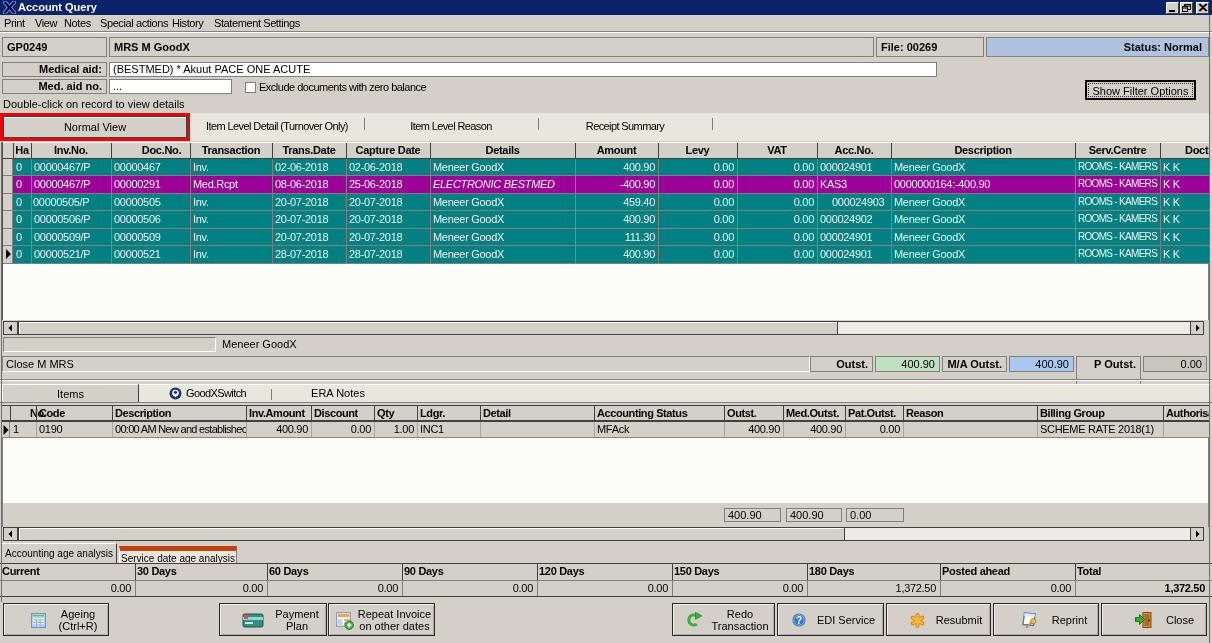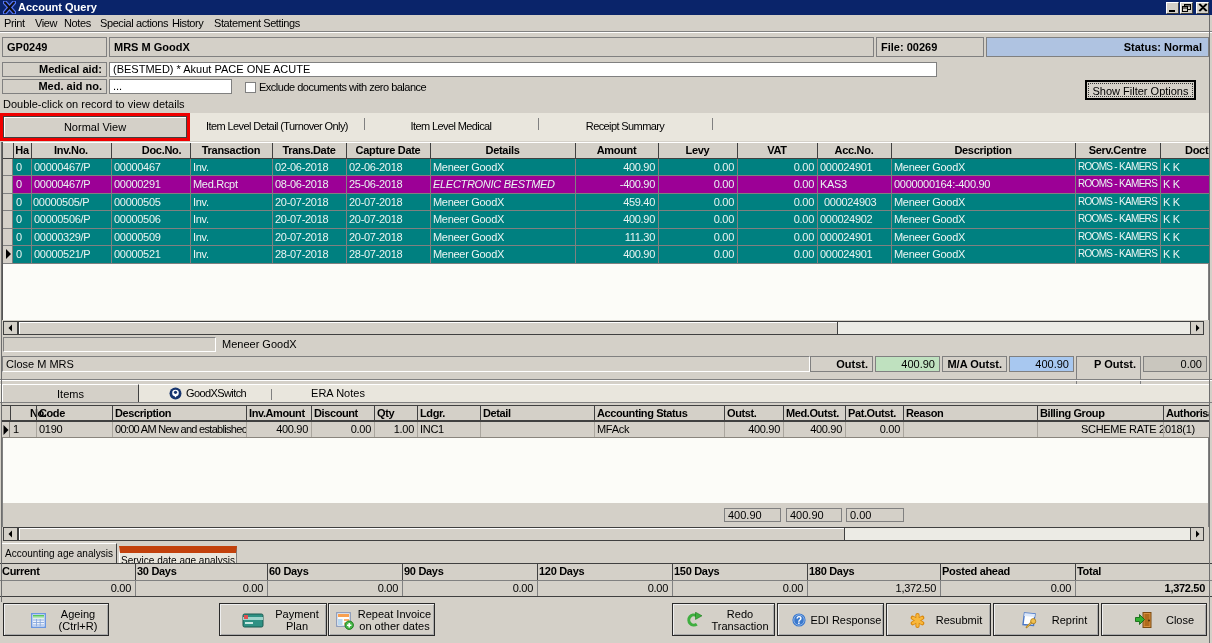--- a/index.html
+++ b/index.html
@@ -58,21 +58,21 @@
 <div class="" style="left:259px;top:81px;width:260px;height:13px;line-height:13px;letter-spacing:-0.5px;">Exclude documents with zero balance</div>
 <div class="" style="left:1085px;top:80px;width:111px;height:20px;border:2px solid #000;background:#d4d0c8;">
     <div style="left:1px;top:1px;right:1px;bottom:1px;border:1px dotted #333;text-align:center;line-height:14px;">Show Filter Options</div>
   </div>
 <div class="" style="left:3px;top:98px;width:300px;height:12px;line-height:12px;">Double-click on record to view details</div>
 <div class="" style="left:0px;top:113px;width:1209px;height:28px;background:#e9e6dd;"></div>
 <div class="" style="left:0px;top:113px;width:190px;height:28px;border:3px solid #f00000;background:#d4d0c8;">
     <div style="left:0;top:0;width:184px;height:22px;border:1px solid #404040;box-shadow:inset 1px 1px 0 #fff;background:#d4d0c8;text-align:center;line-height:21px;">Normal View</div>
   </div>
 <div class="" style="left:167px;top:117px;width:220px;height:20px;text-align:center;line-height:18px;letter-spacing:-0.6px;">Item Level Detail (Turnover Only)</div>
-<div class="" style="left:341px;top:117px;width:220px;height:20px;text-align:center;line-height:18px;letter-spacing:-0.6px;">Item Level Medical</div>
+<div class="" style="left:341px;top:117px;width:220px;height:20px;text-align:center;line-height:18px;letter-spacing:-0.6px;">Item Level Reason</div>
 <div class="" style="left:515px;top:117px;width:220px;height:20px;text-align:center;line-height:18px;letter-spacing:-0.6px;">Receipt Summary</div>
 <div class="" style="left:364px;top:118px;width:1px;height:12px;background:#808080;"></div>
 <div class="" style="left:538px;top:118px;width:1px;height:12px;background:#808080;"></div>
 <div class="" style="left:712px;top:118px;width:1px;height:12px;background:#808080;"></div>
 <div class="" style="left:2px;top:142px;width:1207px;height:178px;background:#fcfcf8;border-left:1px solid #555;border-right:1px solid #808080;"></div>
 <div class="" style="left:2px;top:320px;width:1207px;height:17px;background:#d4d0c8;"></div>
 <div class="" style="left:3px;top:142px;width:1206px;height:16.5px;background:#d4d0c8;border-top:1px solid #fff;border-bottom:1px solid #404040;"></div>
 <div class="cell ct b" style="left:3px;top:143px;width:10px;height:14px;line-height:14px;"></div>
 <div class="" style="left:13px;top:143px;width:1px;height:15px;background:#404040;"></div>
 <div class="cell ct b" style="left:13px;top:143px;width:18px;height:14px;line-height:14px;">Ha</div>
@@ -180,21 +180,21 @@
 <div class="cell " style="left:346px;top:193.5px;width:84px;height:16.5px;line-height:16px;color:#eaf4f2;padding-left:3px;">20-07-2018</div>
 <div class="" style="left:430px;top:193.5px;width:1px;height:16.5px;background:#808080;"></div>
 <div class="cell " style="left:430px;top:193.5px;width:145px;height:16.5px;line-height:16px;color:#eaf4f2;padding-left:3px;">Meneer GoodX</div>
 <div class="" style="left:575px;top:193.5px;width:1px;height:16.5px;background:#808080;"></div>
 <div class="cell rt" style="left:575px;top:193.5px;width:83px;height:16.5px;line-height:16px;color:#eaf4f2;padding-right:3px;">459.40</div>
 <div class="" style="left:658px;top:193.5px;width:1px;height:16.5px;background:#808080;"></div>
 <div class="cell rt" style="left:658px;top:193.5px;width:79px;height:16.5px;line-height:16px;color:#eaf4f2;padding-right:3px;">0.00</div>
 <div class="" style="left:737px;top:193.5px;width:1px;height:16.5px;background:#808080;"></div>
 <div class="cell rt" style="left:737px;top:193.5px;width:80px;height:16.5px;line-height:16px;color:#eaf4f2;padding-right:3px;">0.00</div>
 <div class="" style="left:817px;top:193.5px;width:1px;height:16.5px;background:#808080;"></div>
-<div class="cell " style="left:817px;top:193.5px;width:74px;height:16.5px;line-height:16px;color:#eaf4f2;padding-left:7px;">000024903</div>
+<div class="cell " style="left:817px;top:193.5px;width:74px;height:16.5px;line-height:16px;color:#eaf4f2;padding-left:15px;">000024903</div>
 <div class="" style="left:891px;top:193.5px;width:1px;height:16.5px;background:#808080;"></div>
 <div class="cell " style="left:891px;top:193.5px;width:184px;height:16.5px;line-height:16px;color:#eaf4f2;padding-left:3px;">Meneer GoodX</div>
 <div class="" style="left:1075px;top:193.5px;width:1px;height:16.5px;background:#808080;"></div>
 <div class="cell " style="left:1075px;top:193.5px;width:85px;height:16.5px;line-height:16px;color:#eaf4f2;padding-left:3px;font-size:10px;letter-spacing:-0.7px;">ROOMS - KAMERS</div>
 <div class="" style="left:1160px;top:193.5px;width:1px;height:16.5px;background:#808080;"></div>
 <div class="cell " style="left:1160px;top:193.5px;width:49px;height:16.5px;line-height:16px;color:#eaf4f2;padding-left:3px;">K K</div>
 <div class="" style="left:1209px;top:193.5px;width:1px;height:16.5px;background:#808080;"></div>
 <div class="" style="left:3px;top:210.0px;width:1206px;height:1px;background:#808080;"></div>
 <div class="" style="left:3px;top:211.0px;width:10px;height:16.5px;background:#d4d0c8;border-right:1px solid #808080;"></div>
 <div class="" style="left:13px;top:211.0px;width:1196px;height:16.5px;background:#008080;"></div>
@@ -224,21 +224,21 @@
 <div class="" style="left:1075px;top:211.0px;width:1px;height:16.5px;background:#808080;"></div>
 <div class="cell " style="left:1075px;top:211.0px;width:85px;height:16.5px;line-height:16px;color:#eaf4f2;padding-left:3px;font-size:10px;letter-spacing:-0.7px;">ROOMS - KAMERS</div>
 <div class="" style="left:1160px;top:211.0px;width:1px;height:16.5px;background:#808080;"></div>
 <div class="cell " style="left:1160px;top:211.0px;width:49px;height:16.5px;line-height:16px;color:#eaf4f2;padding-left:3px;">K K</div>
 <div class="" style="left:1209px;top:211.0px;width:1px;height:16.5px;background:#808080;"></div>
 <div class="" style="left:3px;top:227.5px;width:1206px;height:1px;background:#808080;"></div>
 <div class="" style="left:3px;top:228.5px;width:10px;height:16.5px;background:#d4d0c8;border-right:1px solid #808080;"></div>
 <div class="" style="left:13px;top:228.5px;width:1196px;height:16.5px;background:#008080;"></div>
 <div class="cell " style="left:13px;top:228.5px;width:18px;height:16.5px;line-height:16px;color:#eaf4f2;padding-left:3px;">0</div>
 <div class="" style="left:31px;top:228.5px;width:1px;height:16.5px;background:#808080;"></div>
-<div class="cell " style="left:31px;top:228.5px;width:80px;height:16.5px;line-height:16px;color:#eaf4f2;padding-left:3px;">00000329/P</div>
+<div class="cell " style="left:31px;top:228.5px;width:80px;height:16.5px;line-height:16px;color:#eaf4f2;padding-left:3px;">00000509/P</div>
 <div class="" style="left:111px;top:228.5px;width:1px;height:16.5px;background:#808080;"></div>
 <div class="cell " style="left:111px;top:228.5px;width:79px;height:16.5px;line-height:16px;color:#eaf4f2;padding-left:3px;">00000509</div>
 <div class="" style="left:190px;top:228.5px;width:1px;height:16.5px;background:#808080;"></div>
 <div class="cell " style="left:190px;top:228.5px;width:82px;height:16.5px;line-height:16px;color:#eaf4f2;padding-left:3px;">Inv.</div>
 <div class="" style="left:272px;top:228.5px;width:1px;height:16.5px;background:#808080;"></div>
 <div class="cell " style="left:272px;top:228.5px;width:74px;height:16.5px;line-height:16px;color:#eaf4f2;padding-left:3px;">20-07-2018</div>
 <div class="" style="left:346px;top:228.5px;width:1px;height:16.5px;background:#808080;"></div>
 <div class="cell " style="left:346px;top:228.5px;width:84px;height:16.5px;line-height:16px;color:#eaf4f2;padding-left:3px;">20-07-2018</div>
 <div class="" style="left:430px;top:228.5px;width:1px;height:16.5px;background:#808080;"></div>
 <div class="cell " style="left:430px;top:228.5px;width:145px;height:16.5px;line-height:16px;color:#eaf4f2;padding-left:3px;">Meneer GoodX</div>
@@ -386,21 +386,21 @@
 <div class="cell " style="left:594px;top:422px;width:130px;height:16px;line-height:15px;padding-left:3px;">MFAck</div>
 <div class="" style="left:724px;top:422px;width:1px;height:16px;background:#aaa69e;"></div>
 <div class="cell rt" style="left:724px;top:422px;width:59px;height:16px;line-height:15px;padding-right:3px;">400.90</div>
 <div class="" style="left:783px;top:422px;width:1px;height:16px;background:#aaa69e;"></div>
 <div class="cell rt" style="left:783px;top:422px;width:62px;height:16px;line-height:15px;padding-right:3px;">400.90</div>
 <div class="" style="left:845px;top:422px;width:1px;height:16px;background:#aaa69e;"></div>
 <div class="cell rt" style="left:845px;top:422px;width:58px;height:16px;line-height:15px;padding-right:3px;">0.00</div>
 <div class="" style="left:903px;top:422px;width:1px;height:16px;background:#aaa69e;"></div>
 <div class="cell " style="left:903px;top:422px;width:134px;height:16px;line-height:15px;padding-left:3px;"></div>
 <div class="" style="left:1037px;top:422px;width:1px;height:16px;background:#aaa69e;"></div>
-<div class="cell " style="left:1037px;top:422px;width:126px;height:32px;line-height:15px;padding-left:3px;margin-left:41px;">SCHEME RATE 2018(1)</div>
+<div class="cell " style="left:1037px;top:422px;width:126px;height:32px;line-height:15px;padding-left:3px;">SCHEME RATE 2018(1)</div>
 <div class="" style="left:1163px;top:422px;width:1px;height:16px;background:#aaa69e;"></div>
 <div class="cell " style="left:1163px;top:422px;width:46px;height:16px;line-height:15px;padding-left:3px;"></div>
 <div class="" style="left:1209px;top:422px;width:1px;height:16px;background:#aaa69e;"></div>
 <div class="" style="left:2px;top:437px;width:1207px;height:1px;background:#8a867e;"></div>
 <div class="" style="left:2px;top:503px;width:1207px;height:24px;background:#d4d0c8;border-left:1px solid #808080;border-right:1px solid #808080;"></div>
 <div class="flat" style="left:724px;top:508px;width:57px;height:14px;line-height:12px;padding-left:3px;">400.90</div>
 <div class="flat" style="left:786px;top:508px;width:56px;height:14px;line-height:12px;padding-left:3px;">400.90</div>
 <div class="flat" style="left:846px;top:508px;width:58px;height:14px;line-height:12px;padding-left:3px;">0.00</div>
 <div class="" style="left:3px;top:527px;width:1201px;height:14px;background:#ecebe5;border-top:1px solid #404040;border-bottom:1px solid #404040;"></div>
 <div class="" style="left:3px;top:527px;width:15px;height:14px;background:#d4d0c8;border:1px solid #404040;">
@@ -408,21 +408,21 @@
       <path d="M7 2.5 L3.5 6 L7 9.5 Z" fill="#000"></path>
     </svg>
   </div>
 <div class="" style="left:18px;top:527px;width:827px;height:14px;background:#d4d0c8;border:1px solid #404040;box-shadow:inset 1px 1px 0 #fff;"></div>
 <div class="" style="left:1190px;top:527px;width:14px;height:14px;background:#d4d0c8;border:1px solid #404040;">
     <svg width="11" height="12" style="left:1px;top:0px">
       <path d="M4 2.5 L7.5 6 L4 9.5 Z" fill="#000"></path>
     </svg>
   </div>
 <div class="" style="left:1px;top:543px;width:116px;height:20px;background:#d4d0c8;border-top:1px solid #fff;border-left:1px solid #fff;border-right:1px solid #404040;text-align:center;line-height:19px;font-size:10px;">Accounting age analysis</div>
-<div class="" style="left:119px;top:546px;width:118px;height:17px;background:#e9e6dd;border-top:7px solid #c2410c;border-left:1px solid #fff;border-right:1px solid #808080;text-align:center;line-height:16px;font-size:10px;">Service date age analysis</div>
+<div class="" style="left:119px;top:546px;width:118px;height:17px;background:#e9e6dd;border-top:5px solid #c2410c;border-left:1px solid #fff;border-right:1px solid #808080;text-align:center;line-height:16px;font-size:10px;">Service date age analysis</div>
 <div class="" style="left:0px;top:563px;width:1212px;height:18px;background:#d4d0c8;border-top:1px solid #404040;border-bottom:1px solid #808080;"></div>
 <div class="cell b" style="left:2px;top:564px;width:133px;height:16px;line-height:15px;">Current</div>
 <div class="" style="left:135px;top:564px;width:1px;height:16px;background:#404040;"></div>
 <div class="cell b" style="left:137px;top:564px;width:130px;height:16px;line-height:15px;">30 Days</div>
 <div class="" style="left:267px;top:564px;width:1px;height:16px;background:#404040;"></div>
 <div class="cell b" style="left:269px;top:564px;width:133px;height:16px;line-height:15px;">60 Days</div>
 <div class="" style="left:402px;top:564px;width:1px;height:16px;background:#404040;"></div>
 <div class="cell b" style="left:404px;top:564px;width:133px;height:16px;line-height:15px;">90 Days</div>
 <div class="" style="left:537px;top:564px;width:1px;height:16px;background:#404040;"></div>
 <div class="cell b" style="left:539px;top:564px;width:133px;height:16px;line-height:15px;">120 Days</div>
@@ -499,21 +499,21 @@
       <span style="width:100%">Redo<br>Transaction</span>
     </div>
   </div>
 <div class="btn" style="left:777px;top:603px;width:107px;height:33px;">
     <svg style="left:14px;top:9px;position:absolute" width="14" height="14" viewBox="0 0 14 14">
       <circle cx="7" cy="7" r="6.6" fill="#3a78cc"></circle>
       <circle cx="7" cy="7" r="5.2" fill="none" stroke="#88b0e8" stroke-width="1"></circle>
       <text x="7" y="10.6" font-family="Liberation Sans" font-size="10" font-weight="bold" fill="#fff" text-anchor="middle">?</text>
     </svg>
     <div style="left:31px;top:0;width:74px;height:31px;display:flex;align-items:center;justify-content:center;text-align:center;line-height:12px;position:absolute;">
-      <span style="width:100%">EDI Response</span>
+      <span style="width:100%">EDI Service</span>
     </div>
   </div>
 <div class="btn" style="left:886px;top:603px;width:105px;height:33px;padding-left:12px;">
     <svg style="left:22px;top:8px;position:absolute" width="17" height="17" viewBox="0 0 17 17">
       <g stroke="#d8860c" stroke-width="4.2" stroke-linecap="round">
         <path d="M8.5 3 V14"></path>
         <path d="M3.7 5.7 L13.3 11.3"></path>
         <path d="M13.3 5.7 L3.7 11.3"></path>
       </g>
       <g stroke="#f8b83c" stroke-width="2.4" stroke-linecap="round">

